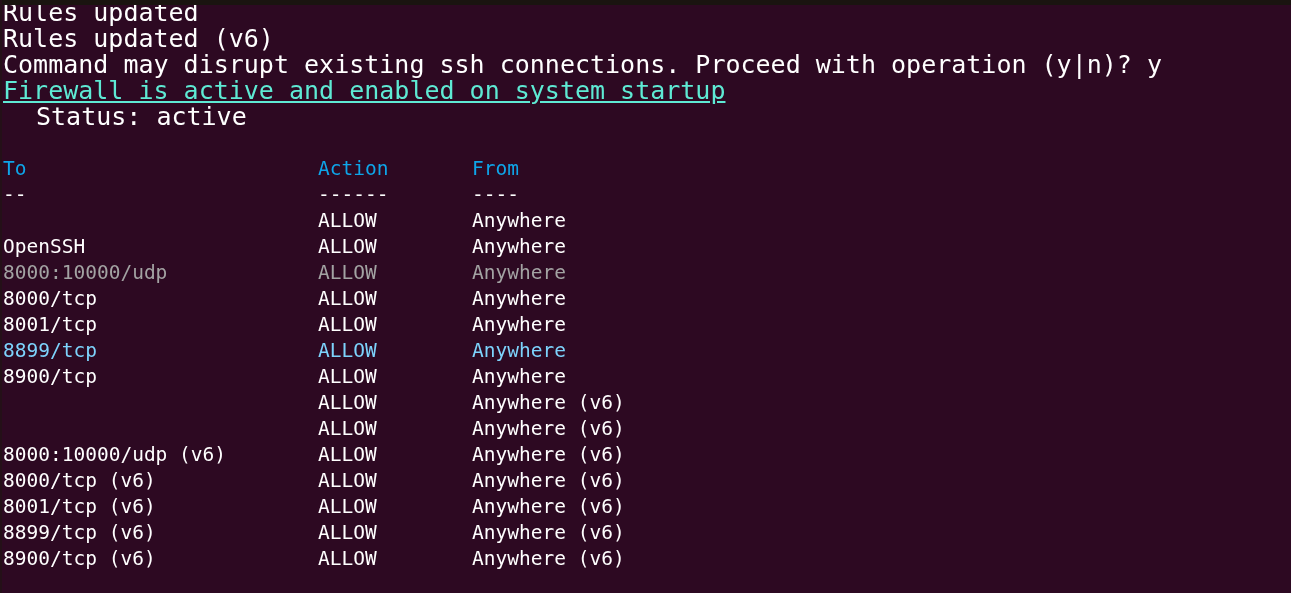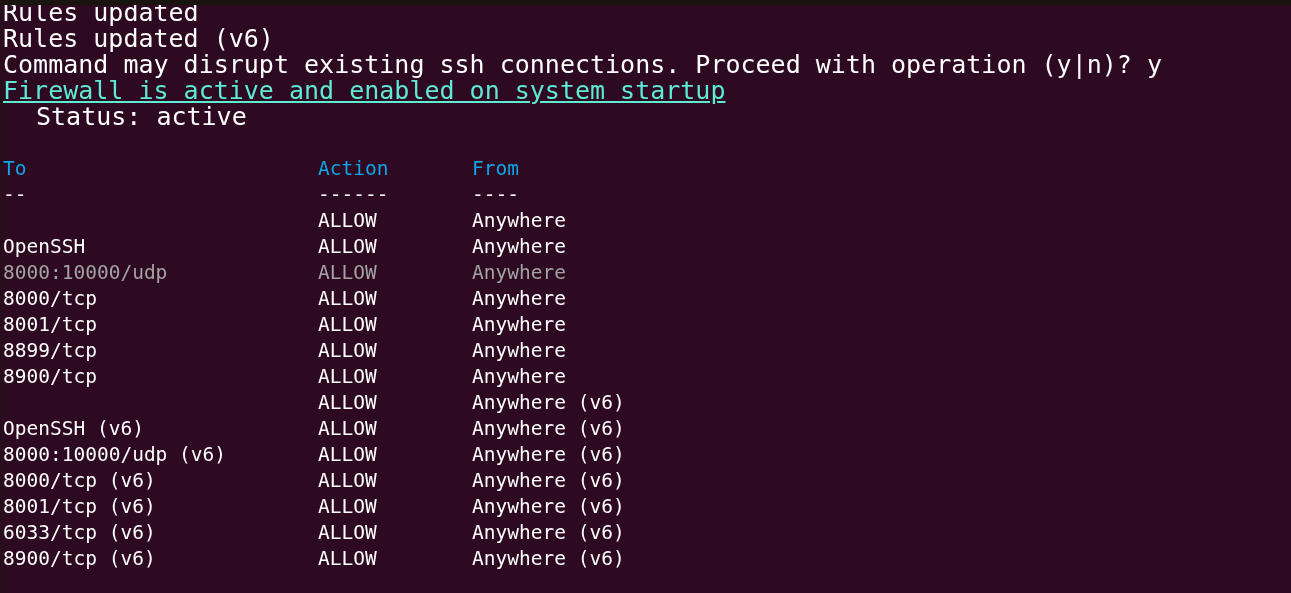--- a/index.html
+++ b/index.html
@@ -109,25 +109,25 @@
       <span class="col-action">------</span>
       <span class="col-from">----</span>
     </div>
 
     <div id="rules-rows">
         <div class="row" style="color: rgb(255, 255, 255);"><span class="col-action">ALLOW</span><span class="col-from">Anywhere</span></div>
         <div class="row" style="color: rgb(255, 255, 255); padding-left: 14px;"><span class="col-to">OpenSSH</span><span class="col-action">ALLOW</span><span class="col-from">Anywhere</span></div>
         <div class="row" style="color: #a3a3a3;"><span class="col-to">8000:10000/udp</span><span class="col-action">ALLOW</span><span class="col-from">Anywhere</span></div>
         <div class="row" style="color: rgb(255, 255, 255);"><span class="col-to">8000/tcp</span><span class="col-action">ALLOW</span><span class="col-from">Anywhere</span></div>
         <div class="row" style="color: rgb(255, 255, 255);"><span class="col-to">8001/tcp</span><span class="col-action">ALLOW</span><span class="col-from">Anywhere</span></div>
-        <div class="row" style="color: #ffffff; padding-left: 44px;"><span class="col-to">8899/tcp</span><span class="col-action">ALLOW</span><span class="col-from">Anywhere</span></div>
+        <div class="row" style="color: #7dd3fc; padding-left: 44px;"><span class="col-to">8899/tcp</span><span class="col-action">ALLOW</span><span class="col-from">Anywhere</span></div>
         <div class="row" style="color: rgb(255, 255, 255);"><span class="col-to">8900/tcp</span><span class="col-action">ALLOW</span><span class="col-from">Anywhere</span></div>
         <div class="row" style="color: rgb(255, 255, 255);"><span class="col-action">ALLOW</span><span class="col-from">Anywhere (v6)</span></div>
-        <div class="row" style="color: rgb(255, 255, 255);"><span class="col-to">OpenSSH (v6)</span><span class="col-action">ALLOW</span><span class="col-from">Anywhere (v6)</span></div>
+        <div class="row" style="color: rgb(255, 255, 255);"><span class="col-action">ALLOW</span><span class="col-from">Anywhere (v6)</span></div>
         <div class="row" style="color: rgb(255, 255, 255);"><span class="col-to">8000:10000/udp (v6)</span><span class="col-action">ALLOW</span><span class="col-from">Anywhere (v6)</span></div>
         <div class="row" style="color: rgb(255, 255, 255);"><span class="col-to">8000/tcp (v6)</span><span class="col-action">ALLOW</span><span class="col-from">Anywhere (v6)</span></div>
         <div class="row" style="color: rgb(255, 255, 255);"><span class="col-to">8001/tcp (v6)</span><span class="col-action">ALLOW</span><span class="col-from">Anywhere (v6)</span></div>
-        <div class="row" style="color: rgb(255, 255, 255);"><span class="col-to">6033/tcp (v6)</span><span class="col-action">ALLOW</span><span class="col-from">Anywhere (v6)</span></div>
+        <div class="row" style="color: rgb(255, 255, 255);"><span class="col-to">8899/tcp (v6)</span><span class="col-action">ALLOW</span><span class="col-from">Anywhere (v6)</span></div>
         <div class="row" style="color: rgb(255, 255, 255);"><span class="col-to">8900/tcp (v6)</span><span class="col-action">ALLOW</span><span class="col-from">Anywhere (v6)</span></div>
       </div>
 
   </div>
 </div>
 
 </body></html>

